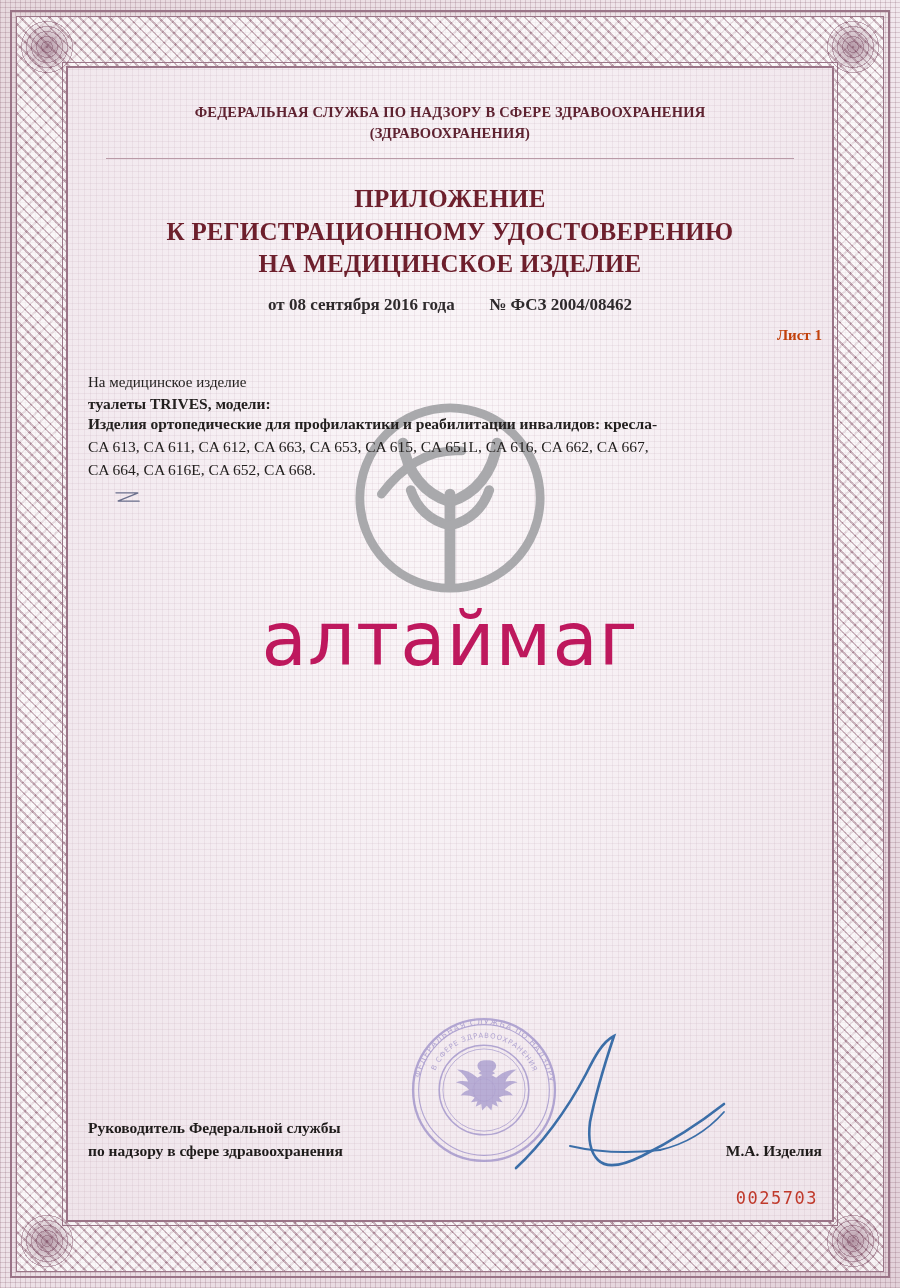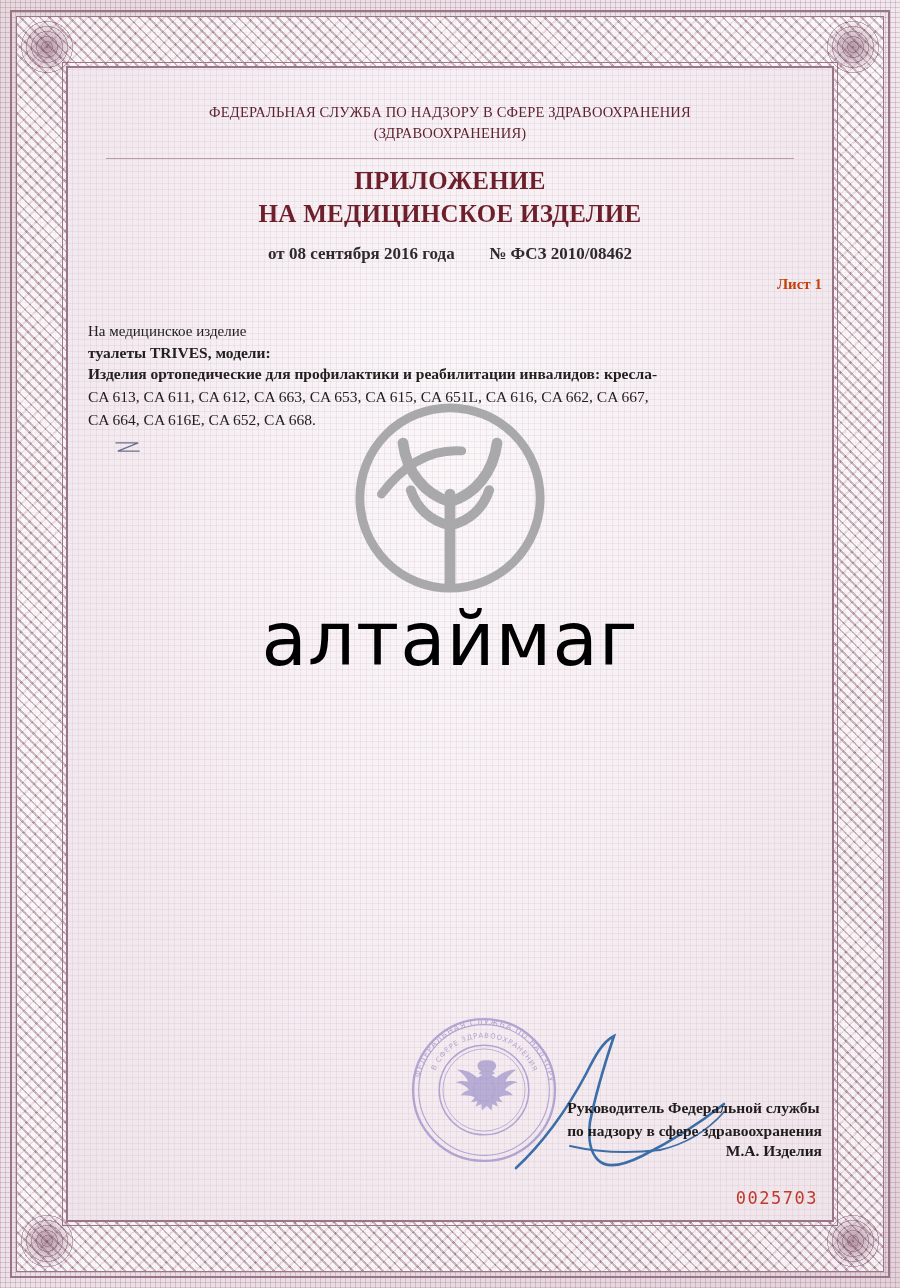--- a/index.html
+++ b/index.html
@@ -70,35 +70,36 @@
     left: 70px; top: 70px; right: 70px; bottom: 70px;
   }
 
   .agency {
     text-align: center;
     margin-top: 32px;
     color: #5e2230;
     font-size: 14.5px;
     letter-spacing: 0.2px;
     line-height: 1.45;
+    font-weight: bold;
   }
   .hr {
     margin: 14px 36px 0 36px;
     border-top: 1px solid #b99aa7;
     height: 0;
   }
 
   .title {
     text-align: center;
     color: #6d1f2c;
     font-weight: bold;
     font-size: 25px;
     line-height: 1.3;
     letter-spacing: 0.3px;
-    margin-top: 6px;
+    margin-top: 24px;
   }
   .title .l2 { letter-spacing: 0.2px; }
 
   .dateline {
     text-align: center;
     margin-top: 14px;
     color: #2e2a2c;
     font-weight: bold;
     font-size: 17px;
   }
@@ -149,21 +150,21 @@
     pointer-events: none;
   }
   .wm-logo {
     width: 196px;
     height: 196px;
     margin: 0 auto 6px auto;
   }
   .wm-word {
     font-family: "DejaVu Sans", sans-serif;
     font-size: 74px;
-    color: #000000;
+    color: #be185d;
     letter-spacing: 1px;
     line-height: 1;
   }
   .wm-sub {
     font-family: "DejaVu Sans", sans-serif;
     font-size: 26px;
     color: #b6b3b6;
     letter-spacing: 1.5px;
     margin-top: 12px;
   }
@@ -171,21 +172,20 @@
   
   .sig-zone {
     position: absolute;
     left: 18px; right: 8px;
     bottom: 56px;
   }
   .sig-row {
     display: flex;
     align-items: flex-end;
     justify-content: space-between;
-    flex-direction: column;
   }
   .sig-title {
     color: #1f1c1b;
     font-size: 15.5px;
     font-weight: bold;
     line-height: 1.45;
   }
   .sig-title .l2 { font-weight: bold; }
   .sig-name {
     color: #1f1c1b;
@@ -255,29 +255,30 @@
   <div class="content">
 
     <div class="agency">
       <div>ФЕДЕРАЛЬНАЯ СЛУЖБА ПО НАДЗОРУ В СФЕРЕ ЗДРАВООХРАНЕНИЯ</div>
       <div>(ЗДРАВООХРАНЕНИЯ)</div>
     </div>
     <div class="hr"></div>
 
     <div class="title">
       <div>ПРИЛОЖЕНИЕ</div>
+      <div class="l2">К РЕГИСТРАЦИОННОМУ УДОСТОВЕРЕНИЮ</div>
       <div>НА МЕДИЦИНСКОЕ ИЗДЕЛИЕ</div>
     </div>
 
     <div class="dateline">
       <span>от</span>
       <span>08 сентября 2016 года</span>
       <span class="gap"></span>
       <span>№</span>
-      <span>ФСЗ 2010/08462</span>
+      <span>ФСЗ 2004/08462</span>
     </div>
 
     <div class="sheet">Лист 1</div>
 
     <div class="body-block">
       <div class="body-lead">На медицинское изделие</div>
       <div class="body-strong">туалеты TRIVES, модели:</div>
       <div class="body-strong">Изделия ортопедические для профилактики и реабилитации инвалидов: кресла-</div>
       <div class="body-models">CA 613, CA 611, CA 612, CA 663, CA 653, CA 615, CA 651L, CA 616, CA 662, CA 667,</div>
       <div class="body-models">CA 664, CA 616E, CA 652, CA 668.</div>

